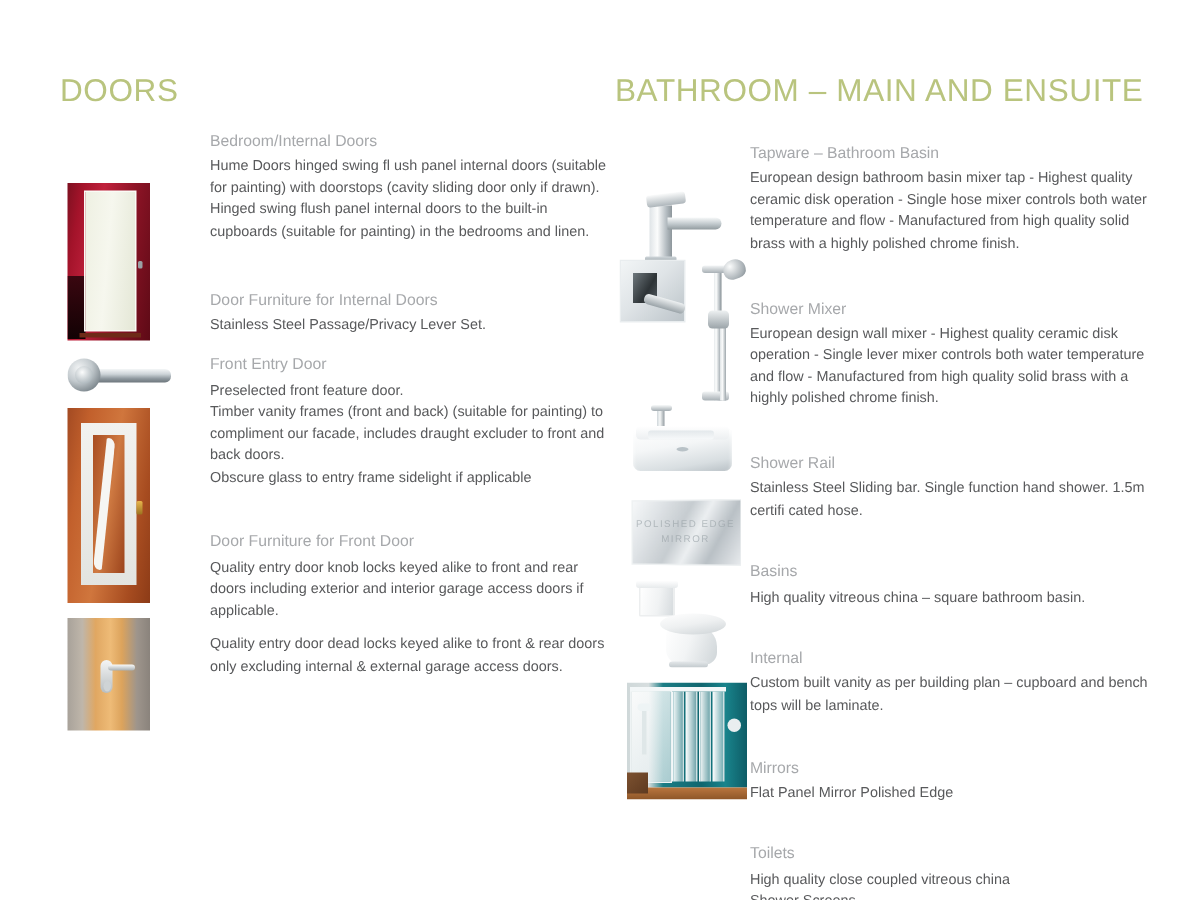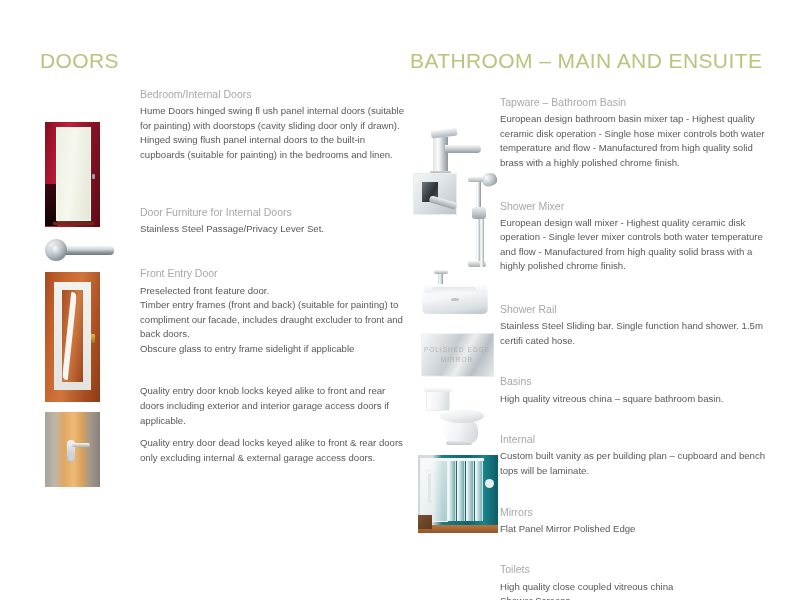--- a/index.html
+++ b/index.html
@@ -359,45 +359,46 @@
         <div class="wave"></div>
         <div class="hinge"></div>
       </div>
 
       <div class="figure art-timber-lever">
         <div class="plate"></div>
         <div class="lvr"></div>
         <div class="kh"></div>
       </div>
 
-      <div class="entry" style="margin-bottom:42px;">
+      <div class="entry" style="margin-bottom:30px;">
         <div class="entry-head">Bedroom/Internal Doors</div>
         <div class="entry-body">
           <p>Hume Doors hinged swing fl ush panel internal doors (suitable for painting) with doorstops (cavity sliding door only if drawn).</p>
           <p>Hinged swing flush panel internal doors to the built-in cupboards (suitable for painting) in the bedrooms and linen.</p>
         </div>
       </div>
 
-      <div class="entry" style="margin-bottom:30px;">
+      <div class="entry" style="margin-bottom:12px;">
         <div class="entry-head">Door Furniture for Internal Doors</div>
         <div class="entry-body">
           <p>Stainless Steel Passage/Privacy Lever Set.</p>
         </div>
       </div>
 
       <div class="entry" style="margin-bottom:28px;">
         <div class="entry-head">Front Entry Door</div>
         <div class="entry-body">
           <p>Preselected front feature door.</p>
-          <p>Timber entry frames (front and back) (suitable for painting) to compliment our facade, includes draught excluder to front and back doors.</p>
+          <p>Timber vanity frames (front and back) (suitable for painting) to compliment our facade, includes draught excluder to front and back doors.</p>
           <p>Obscure glass to entry frame sidelight if applicable</p>
         </div>
       </div>
 
       <div class="entry">
+        <div class="entry-head">Door Furniture for Front Door</div>
         <div class="entry-body">
           <p style="margin-bottom:8px;">Quality entry door knob locks keyed alike to front and rear doors including exterior and interior garage access doors if applicable.</p>
           <p>Quality entry door dead locks keyed alike to front &amp; rear doors only excluding internal &amp; external garage access doors.</p>
         </div>
       </div>
 
     </div>
   </div>
 
   <div class="column col-right">

